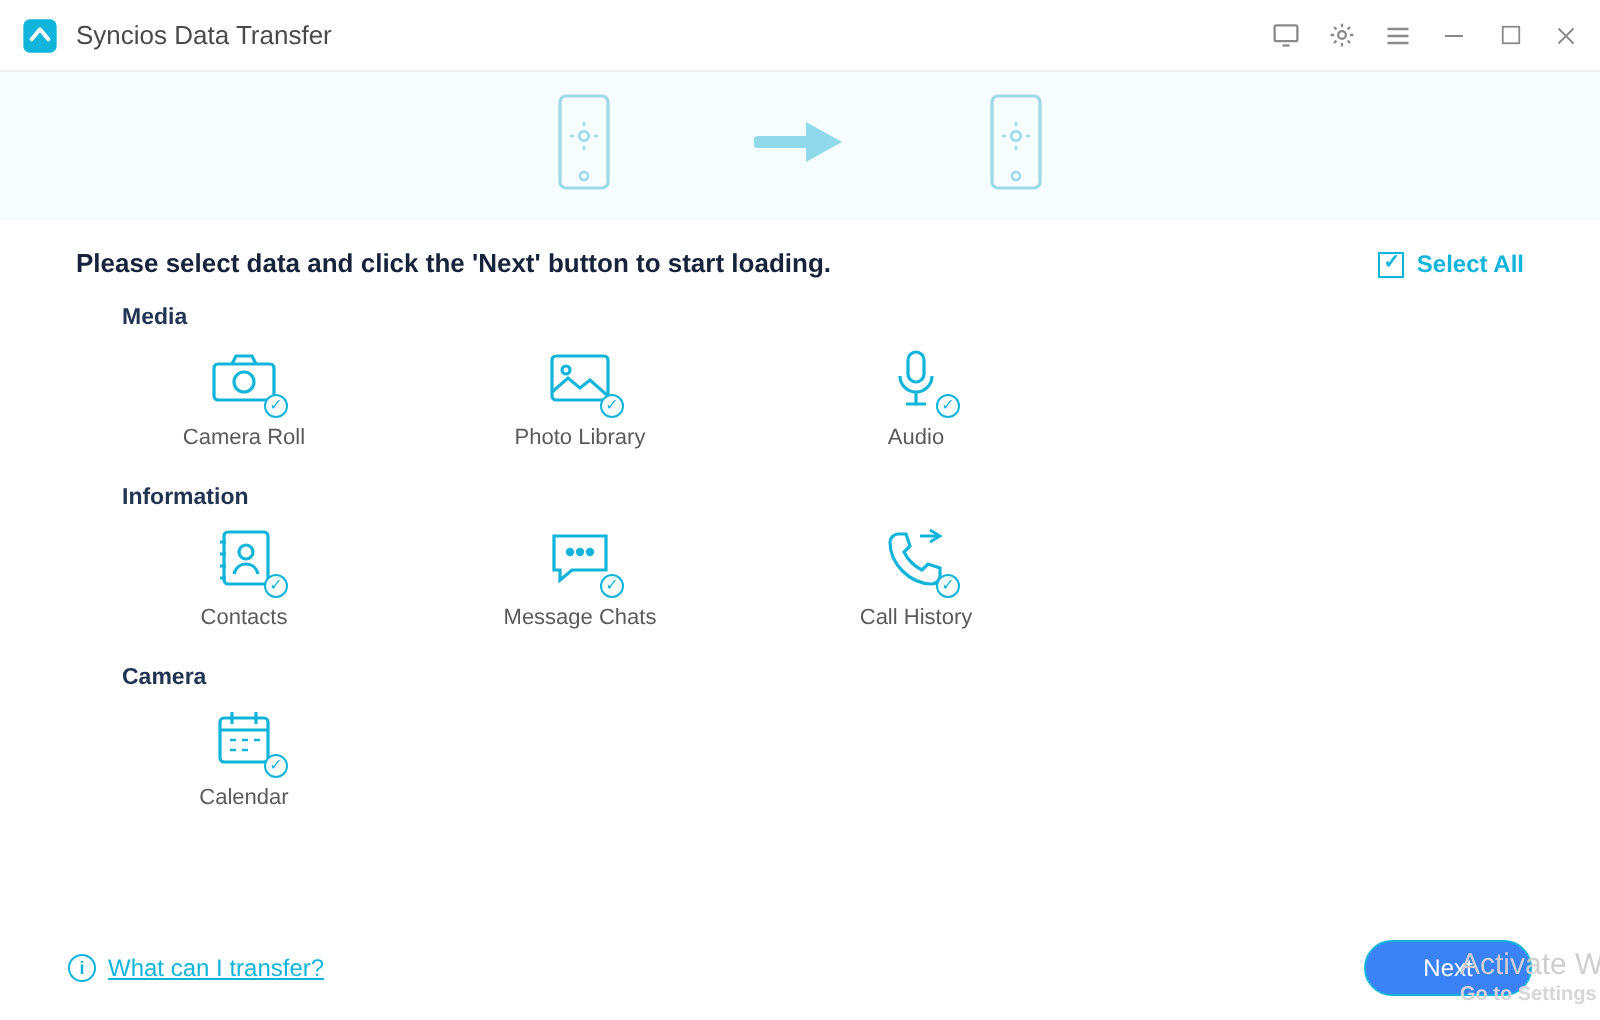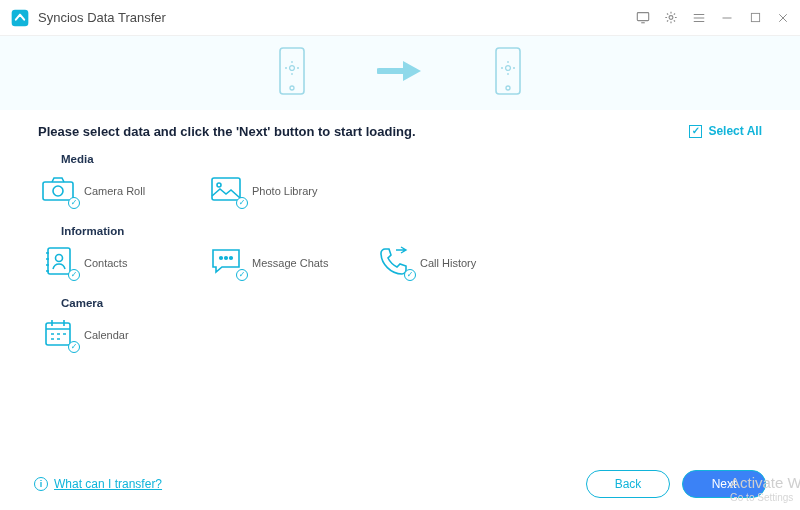--- a/index.html
+++ b/index.html
@@ -13,50 +13,50 @@
   .titlebar .winctrls .ic { width: 14px; height: 14px; display: flex; align-items: center; justify-content: center; cursor: pointer; }
   .titlebar .winctrls svg { stroke: #8a8a8a; }
 
   
   .band { height: 74px; background: #f6fdff; display: flex; align-items: center; justify-content: center; gap: 70px; }
   .phone { width: 30px; height: 50px; }
   .arrow { width: 46px; height: 24px; }
 
   
   .content { padding: 14px 38px 0 38px; }
-  .instruction-row { display: flex; align-items: flex-start; }
+  .instruction-row { display: flex; align-items: flex-end; }
   .instruction { font-size: 13px; font-weight: 600; color: #17233a; flex: 1; }
   .selectall { display: flex; align-items: center; gap: 6px; color: #11b4da; font-size: 12px; font-weight: 600; cursor: pointer;}
   .selectall .chk { width: 13px; height: 13px; border: 1.5px solid #11b4da; display: flex; align-items: center; justify-content: center; }
   .selectall .chk::after { content: "✓"; font-size: 10px; color: #11b4da; line-height: 1;}
 
   .section-title { font-size: 11.5px; font-weight: 700; color: #213452; margin-top: 14px; margin-bottom: 6px; margin-left: 23px; }
 
   .grid { display: flex; gap: 0; }
-  .item { width: 168px; display: flex; flex-direction: row; align-items: center; gap: 6px; cursor: pointer; padding: 4px 0;}
+  .item { width: 168px; display: flex; flex-direction: column; align-items: center; gap: 6px; cursor: pointer; padding: 4px 0;}
   .item .icon-wrap { width: 40px; height: 32px; display: flex; align-items: center; justify-content: center; position: relative;}
   .item .label { font-size: 11px; color: #5a5a5a; }
   .item svg { stroke: #11b4da; fill: none; }
 
   .badge { position:absolute; right:-2px; bottom:-2px; width:12px; height:12px; border-radius:50%; background:#fff; border:1.5px solid #11b4da; display:flex; align-items:center; justify-content:center;}
   .badge::after { content:"✓"; font-size:8px; color:#11b4da; line-height:1;}
 
   
   .footer { position: absolute; bottom: 0; left: 0; right: 0; height: 52px; display: flex; align-items: center; padding: 0 34px;}
   .help { display: flex; align-items: center; gap: 6px; color: #11b4da; font-size: 12px; cursor:pointer;}
   .help .qmark { width:14px; height:14px; border:1.3px solid #11b4da; border-radius:50%; display:flex;align-items:center;justify-content:center; font-size:9px; font-weight: 700;}
   .help .txt { text-decoration: underline; }
   .spacer { flex:1; }
   .btn { width: 84px; height: 28px; border-radius: 14px; font-size: 12px; display:flex; align-items:center; justify-content:center; cursor:pointer; }
   .btn-back { border:1.3px solid #11b4da; color:#11b4da; background:#fff; margin-right:12px;}
   .btn-next { background:#3b82f6; color:#fff; border:1.3px solid #11b4da;}
 
   .watermark { position:absolute; right:0; bottom:6px; color:#d0d0d0; font-size:13px; text-align:left; line-height:1.2; pointer-events:none; width: 70px; overflow: hidden; white-space: nowrap;}
   .watermark .l1 { font-size: 15px; color:#cfcfcf;}
-  .watermark .l2 { font-size: 10px; color:#d6d6d6;}
+  .watermark .l2 { font-size: 10px; color:#d6d6d6;font-weight:bold;}
 </style>
 </head>
 <body>
 
 <div class="titlebar">
   <span class="logo">
     <svg viewBox="0 0 24 24" width="20" height="20">
         <rect x="2" y="2" width="20" height="20" rx="4" fill="#11b4da"></rect>
         <path d="M7 14 L12 8 L17 14" stroke="#fff" stroke-width="2.4" fill="none" stroke-linecap="round" stroke-linejoin="round"></path>
       </svg>
@@ -153,20 +153,30 @@
       <div class="icon-wrap">
           <span><svg width="32" height="26" viewBox="0 0 32 26" stroke-width="1.6">
               <rect x="2" y="2" width="28" height="22" rx="2"></rect>
               <circle cx="9" cy="9" r="2"></circle>
               <path d="M2 20l8-7 6 5 5-4 9 8"></path>
             </svg></span>
           <span class="badge"></span>
         </div>
       <span class="label">Photo Library</span>
     </div>
+    <div class="item">
+      <div class="icon-wrap">
+          <span><svg width="28" height="30" viewBox="0 0 28 30" stroke-width="1.6">
+              <rect x="10" y="2" width="8" height="15" rx="4"></rect>
+              <path d="M6 14a8 8 0 0 0 16 0M14 22v6M9 28h10"></path>
+            </svg></span>
+          <span class="badge"></span>
+        </div>
+      <span class="label">Audio</span>
+    </div>
   </div>
 
   <div class="section-title">Information</div>
   <div class="grid">
     <div class="item">
       <div class="icon-wrap">
           <span><svg width="28" height="30" viewBox="0 0 28 30" stroke-width="1.6">
               <rect x="4" y="2" width="22" height="26" rx="2"></rect>
               <path d="M2 7h3M2 13h3M2 19h3M2 25h3"></path>
               <circle cx="15" cy="12" r="3.5"></circle>
@@ -215,23 +225,20 @@
     </div>
   </div>
 </div>
 
 <div class="footer">
   <div class="help">
     <span class="qmark">i</span>
     <span class="txt">What can I transfer?</span>
   </div>
   <div class="spacer"></div>
-  <div class="btn btn-back">
-      <span>Back</span>
-    </div>
   <div class="btn btn-next">
       <span>Next</span>
     </div>
 </div>
 
 <div class="watermark">
   <div class="l1">Activate Windows</div>
   <div class="l2">Go to Settings</div>
 </div>
 

